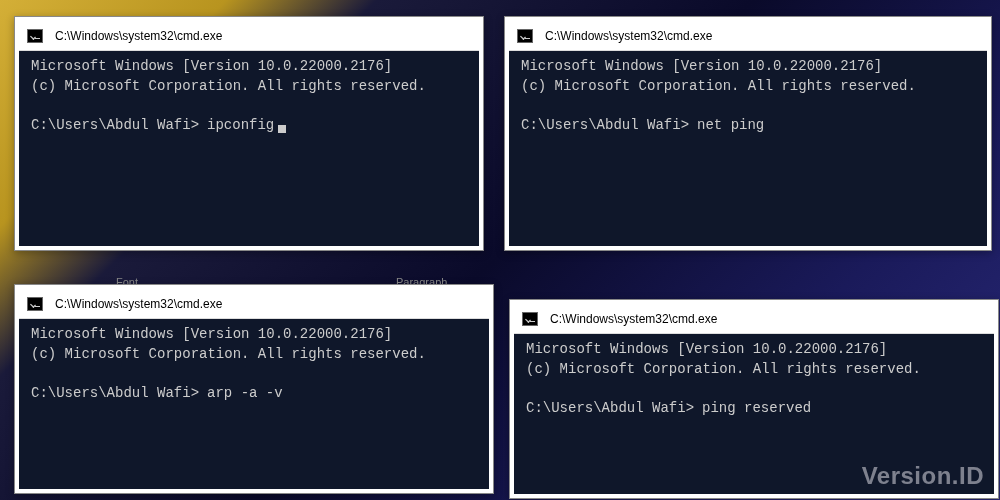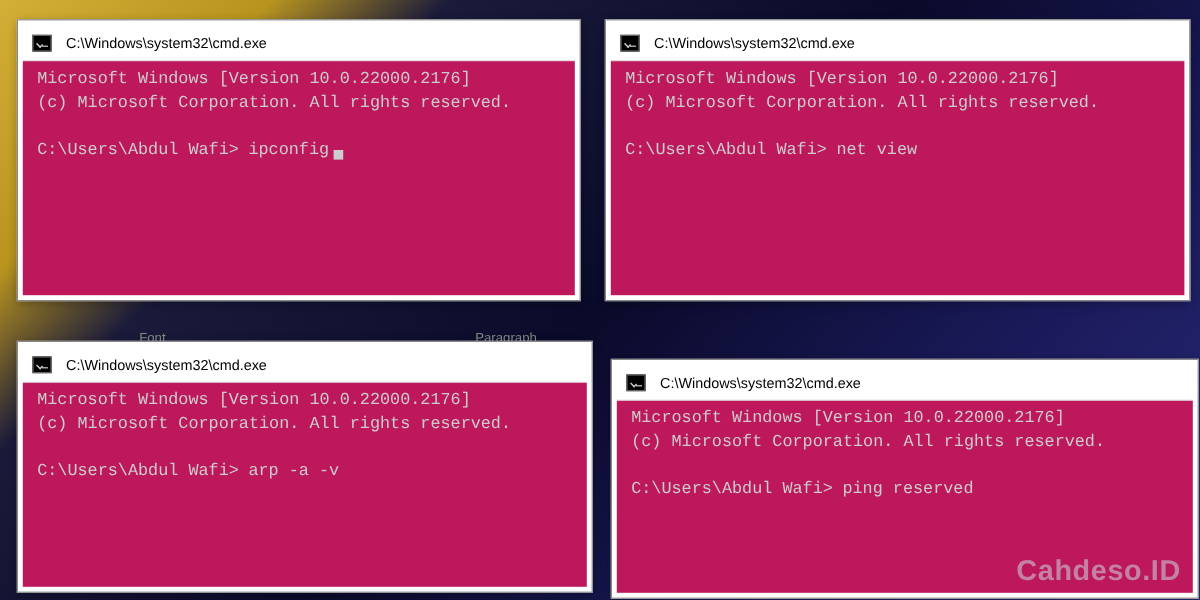--- a/index.html
+++ b/index.html
@@ -56,21 +56,21 @@
       width: 5px;
       height: 1px;
       background: #ccc;
     }
     .title-text {
       font-family: 'Segoe UI', Tahoma, sans-serif;
       font-size: 12px;
       color: #000;
     }
     .terminal-body {
-      background: #be185d;
+      background: #0f172a;
       color: #ccc;
       padding: 6px 8px;
       font-size: 14px;
       line-height: 1.4;
       height: calc(100% - 30px);
       white-space: pre;
       overflow: hidden;
     }
     .cursor {
       display: inline-block;
@@ -130,21 +130,21 @@
 </div>
 
 <div id="win2" class="cmd-window">
   <div class="titlebar">
     <span class="cmd-icon"></span>
     <span class="title-text">C:\Windows\system32\cmd.exe</span>
   </div>
   <div class="terminal-body"><span>Microsoft Windows [Version 10.0.22000.2176]</span>
 <span>(c) Microsoft Corporation. All rights reserved.</span>
 
-<span>C:\Users\Abdul Wafi&gt;</span><span>net view</span></div>
+<span>C:\Users\Abdul Wafi&gt;</span><span>net ping</span></div>
 </div>
 
 <div id="win3" class="cmd-window">
   <div class="titlebar">
     <span class="cmd-icon"></span>
     <span class="title-text">C:\Windows\system32\cmd.exe</span>
   </div>
   <div class="terminal-body"><span>Microsoft Windows [Version 10.0.22000.2176]</span>
 <span>(c) Microsoft Corporation. All rights reserved.</span>
 
@@ -155,13 +155,13 @@
   <div class="titlebar">
     <span class="cmd-icon"></span>
     <span class="title-text">C:\Windows\system32\cmd.exe</span>
   </div>
   <div class="terminal-body"><span>Microsoft Windows [Version 10.0.22000.2176]</span>
 <span>(c) Microsoft Corporation. All rights reserved.</span>
 
 <span>C:\Users\Abdul Wafi&gt;</span><span>ping reserved</span></div>
 </div>
 
-<div class="watermark">Cahdeso.ID</div>
+<div class="watermark">Version.ID</div>
 
 </body></html>

